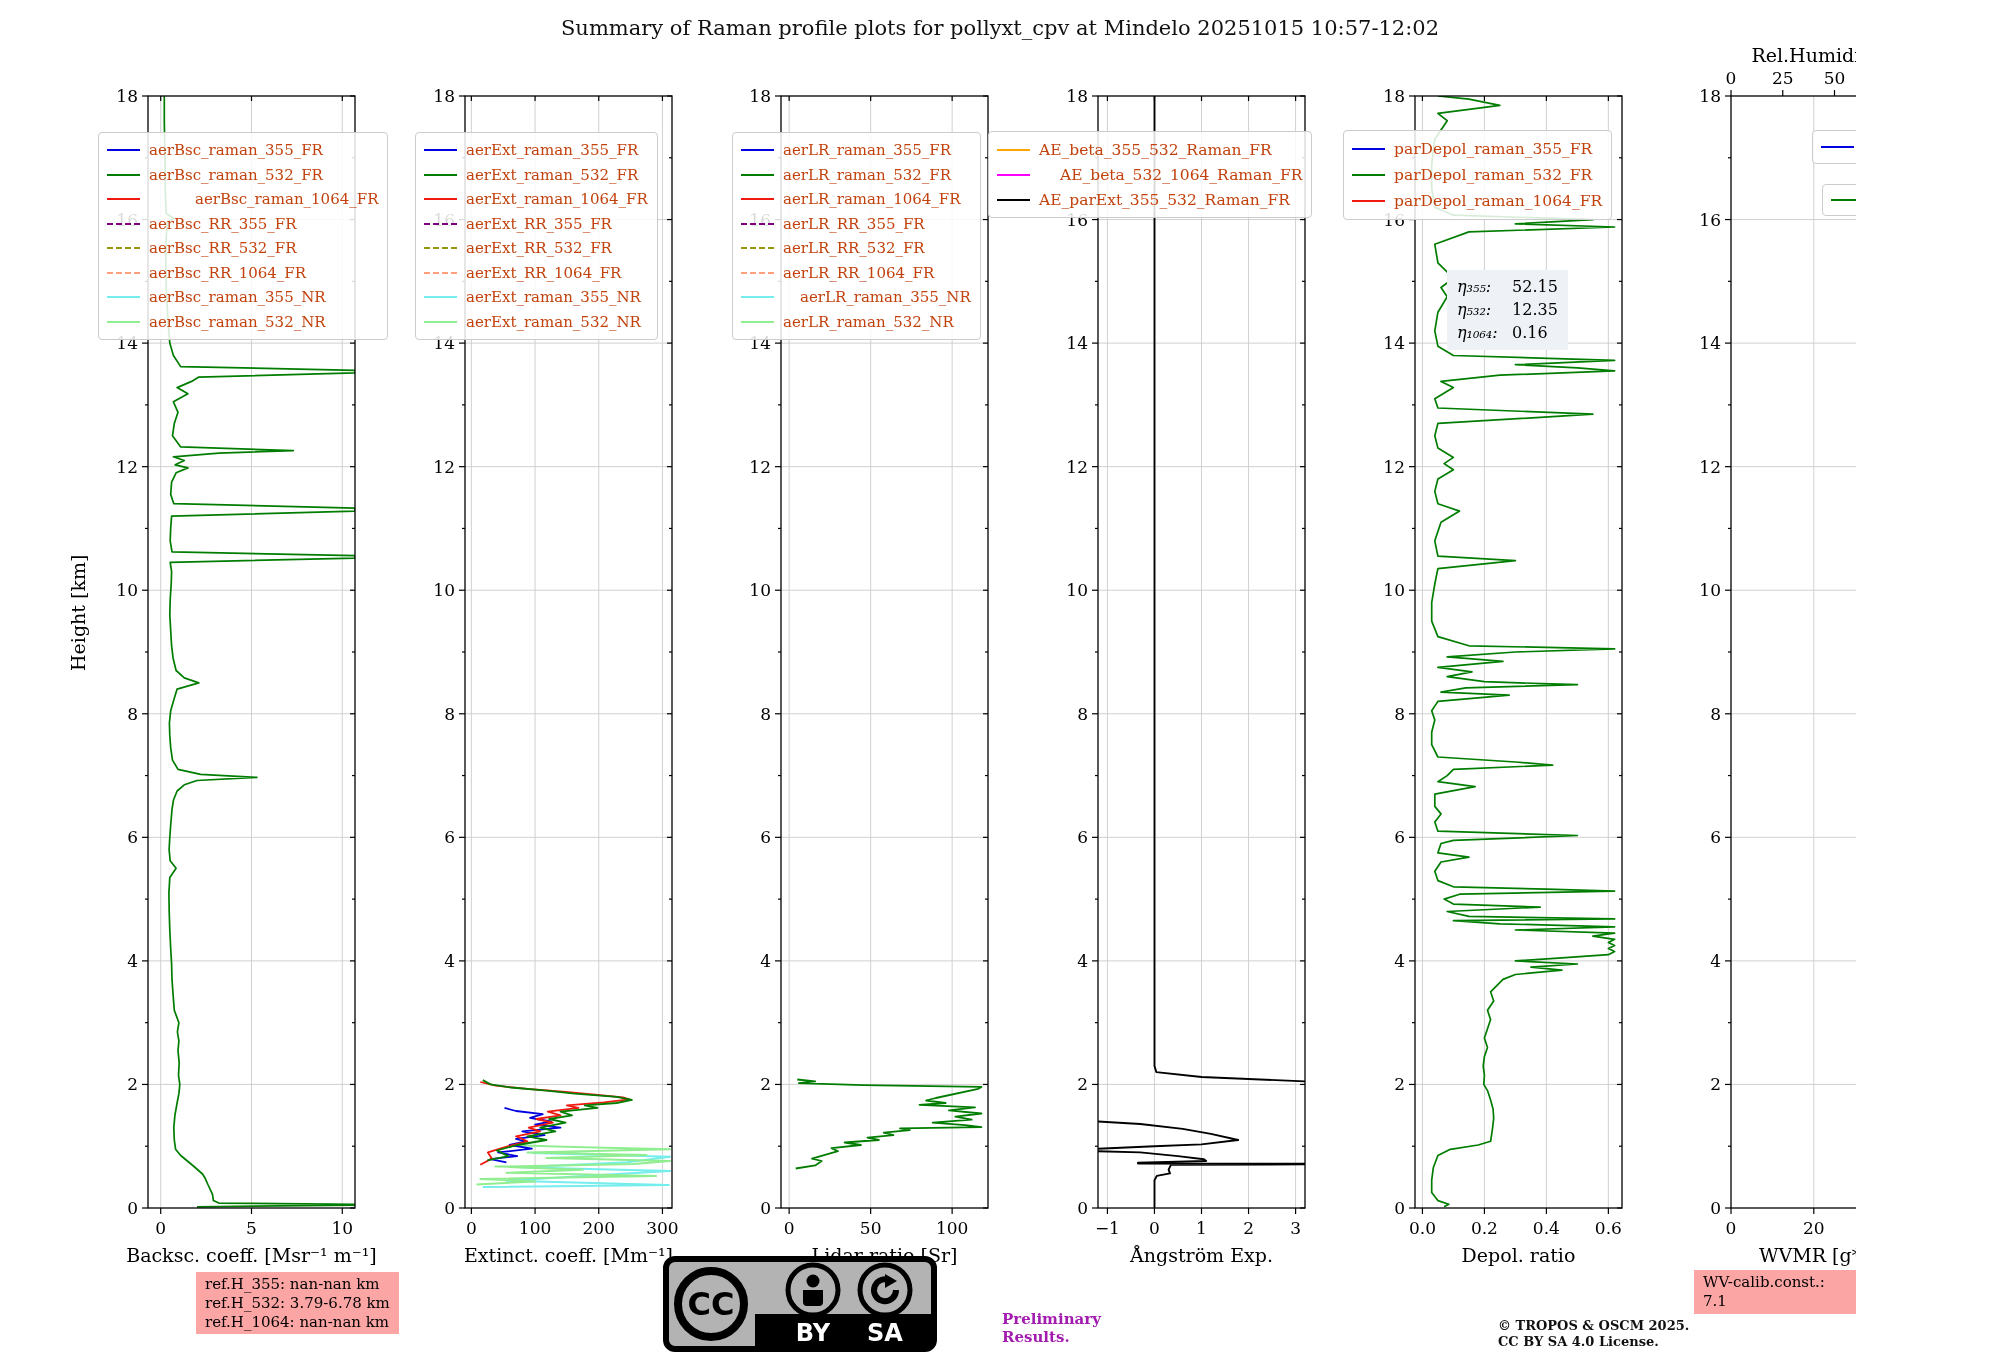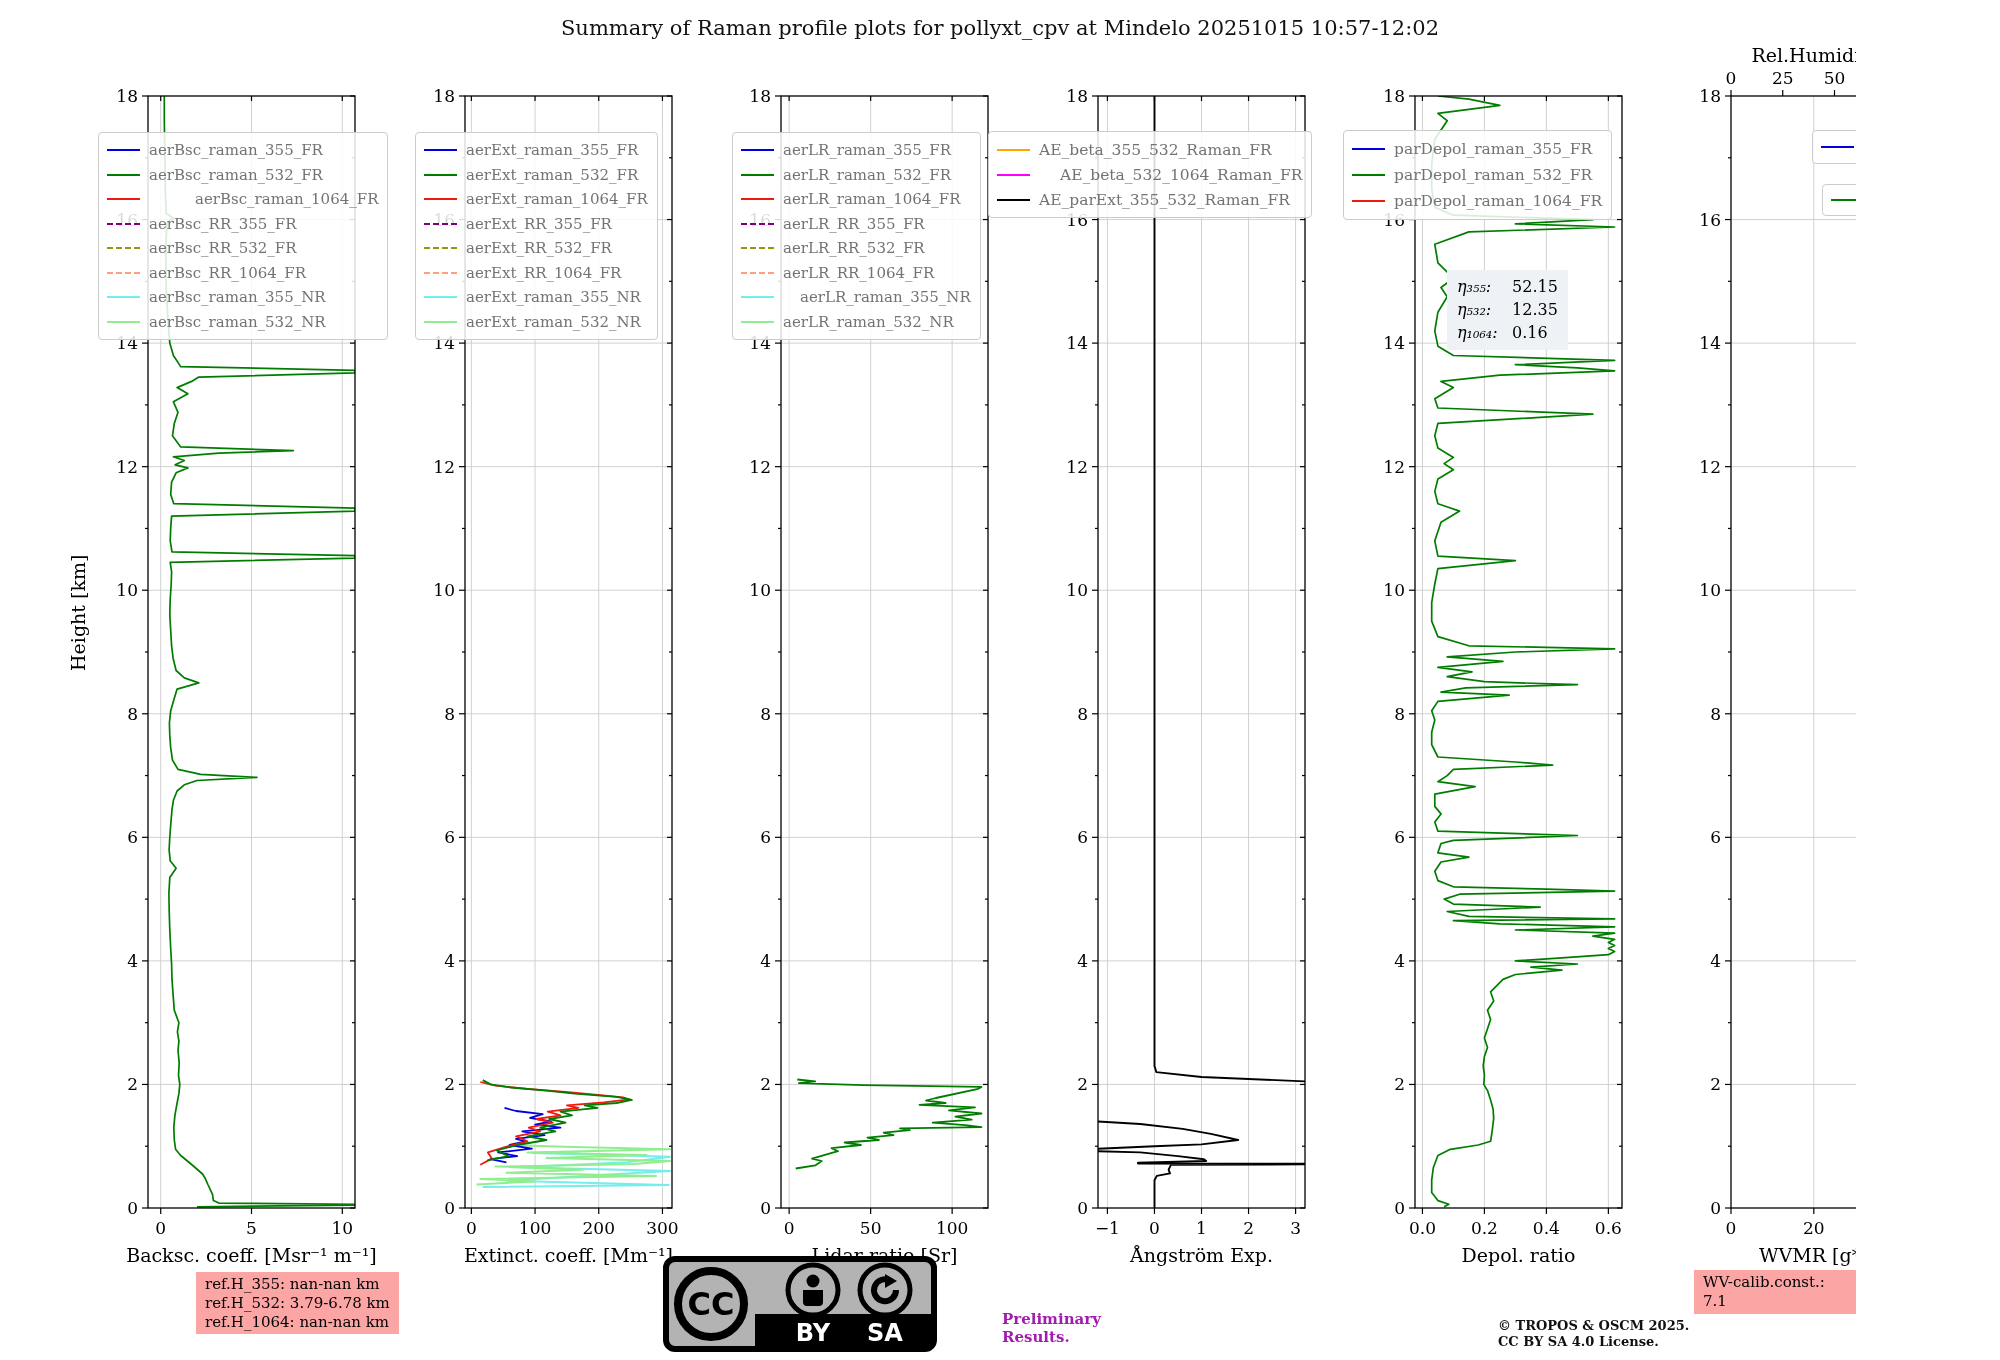--- a/index.html
+++ b/index.html
@@ -7,21 +7,21 @@
        font-family:"DejaVu Serif","Liberation Serif",serif;color:#000;overflow:hidden;}
   .title{position:absolute;top:16px;left:0;width:2000px;text-align:center;
          font-size:21px;color:#111;}
   .ylabel{position:absolute;left:58px;top:640px;width:40px;text-align:center;
           font-size:19px;transform:rotate(-90deg);transform-origin:center center;white-space:nowrap;}
   #plot-svg{position:absolute;left:0;top:0;}
   .legend{position:absolute;background:rgba(255,255,255,0.85);border:1px solid #cccccc;
           border-radius:4px;padding:5px 9px 5px 8px;box-sizing:border-box;}
   .legend-row{display:flex;align-items:center;white-space:nowrap;}
   .legend-swatch{display:inline-block;width:33px;margin-right:9px;flex:0 0 33px;height:0;}
-  .legend-label{font-size:15px;color:#737373;}
+  .legend-label{font-size:15px;color:#c2410c;}
   .gray-box{position:absolute;background:#fca5a5;padding:3px 9px;font-size:15px;line-height:1.25;}
   .eta-box{position:absolute;background:#eef1f5;padding:5px 10px;font-size:16px;line-height:1.45;}
   .eta-name{font-style:italic;display:inline-block;min-width:50px;}
   .preliminary{position:absolute;color:#a21caf;font-weight:bold;font-size:15px;line-height:1.2;}
   .copyright{position:absolute;font-weight:bold;font-size:13px;line-height:1.25;color:#111;}
   .cc-badge{position:absolute;}
 </style>
 </head>
 <body>
 

